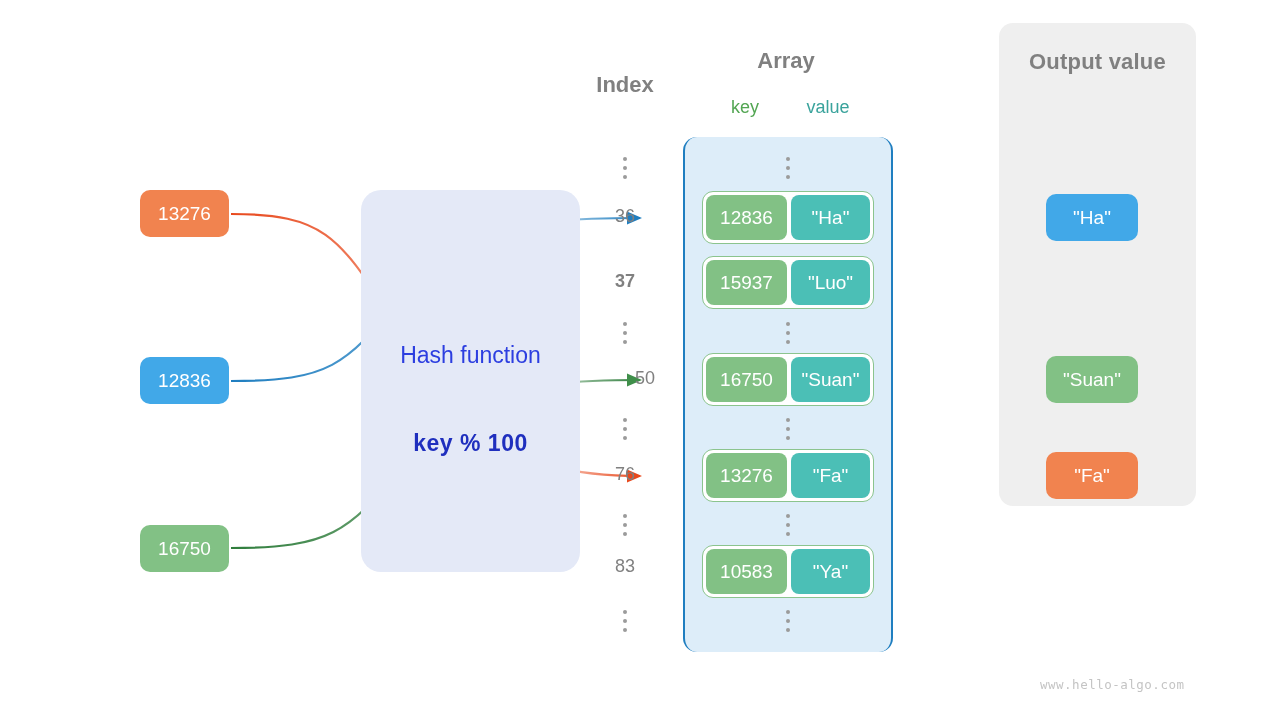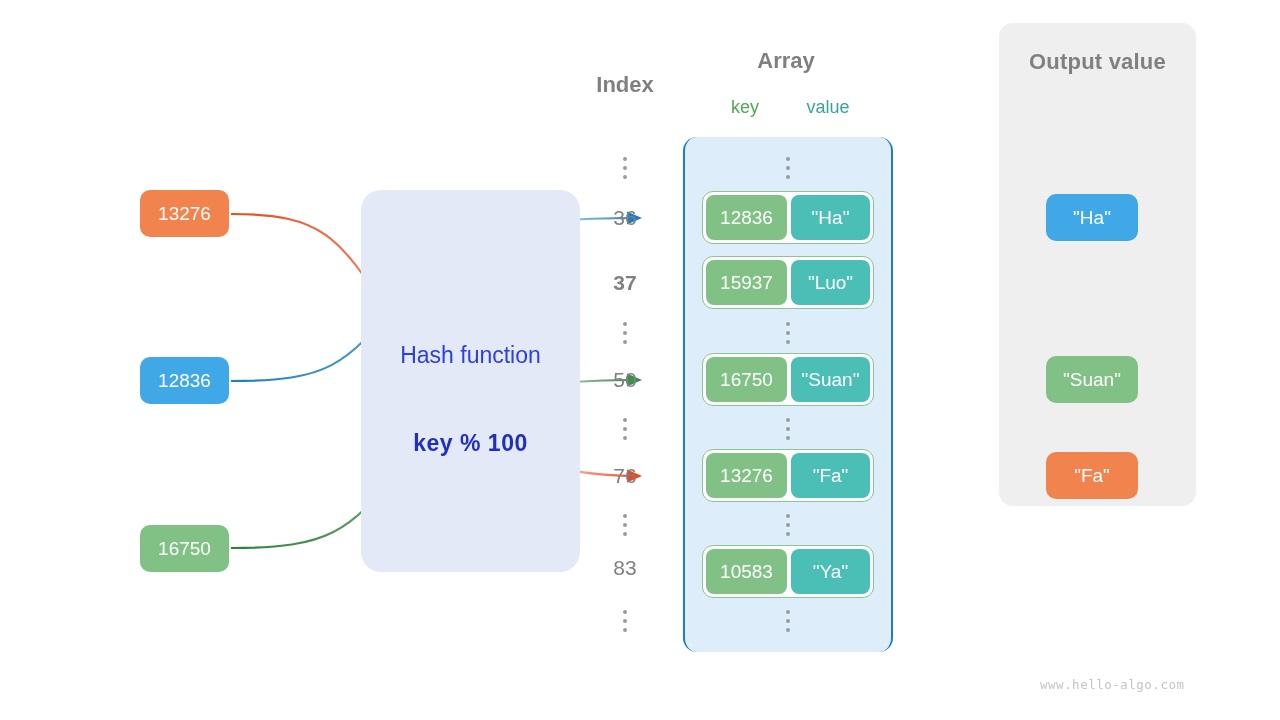--- a/index.html
+++ b/index.html
@@ -122,21 +122,21 @@
     box-sizing: border-box;
   }
   .bucket .cell.key   { width: 81px; background: #82c185; }
   .bucket .cell.value { width: 79px; background: #4bbfb6; }
 
   
   .index-label {
     position: absolute;
     width: 60px;
     text-align: center;
-    font-size: 21px;
+    font-size: 18px;
     color: #808080;
     left: 595px;
   }
 
   
   .vdots {
     position: absolute;
     width: 14px;
     display: flex;
     flex-direction: column;
@@ -362,21 +362,21 @@
       <i></i>
     </div>
   <div class="vdots" style="left:618px; top:610px;">
       <i></i>
       <i></i>
       <i></i>
     </div>
 
   <div class="index-label" style="top:206px;">36</div>
   <div class="index-label" style="top:271px;font-weight:bold;">37</div>
-  <div class="index-label" style="top:368px;">50</div>
+  <div class="index-label" style="top:368px;text-align:right;">50</div>
   <div class="index-label" style="top:464px;">76</div>
   <div class="index-label" style="top:556px;">83</div>
 
   <div class="bucket" style="top:191px;">
     <div class="cell key">12836</div>
     <div class="cell value">"Ha"</div>
   </div>
   <div class="bucket" style="top:256px;">
     <div class="cell key">15937</div>
     <div class="cell value">"Luo"</div>

